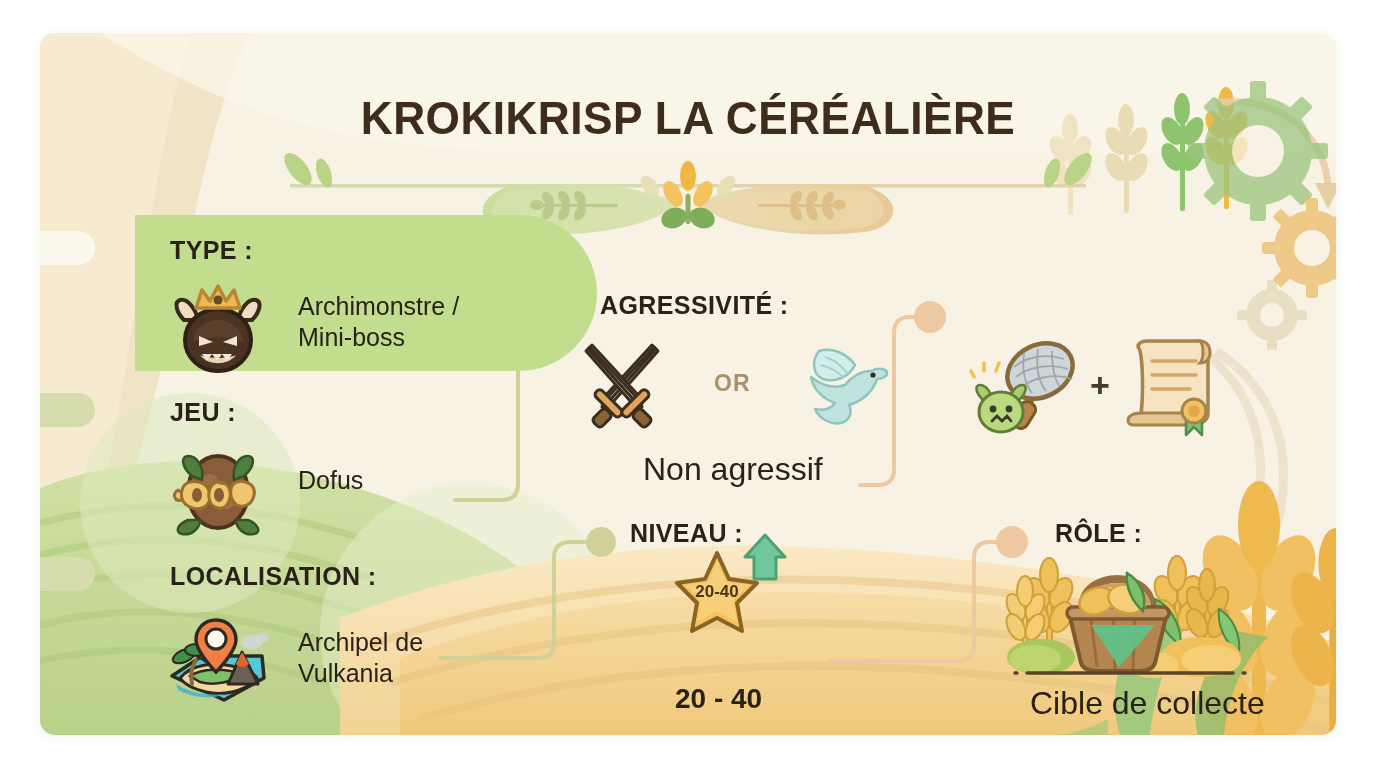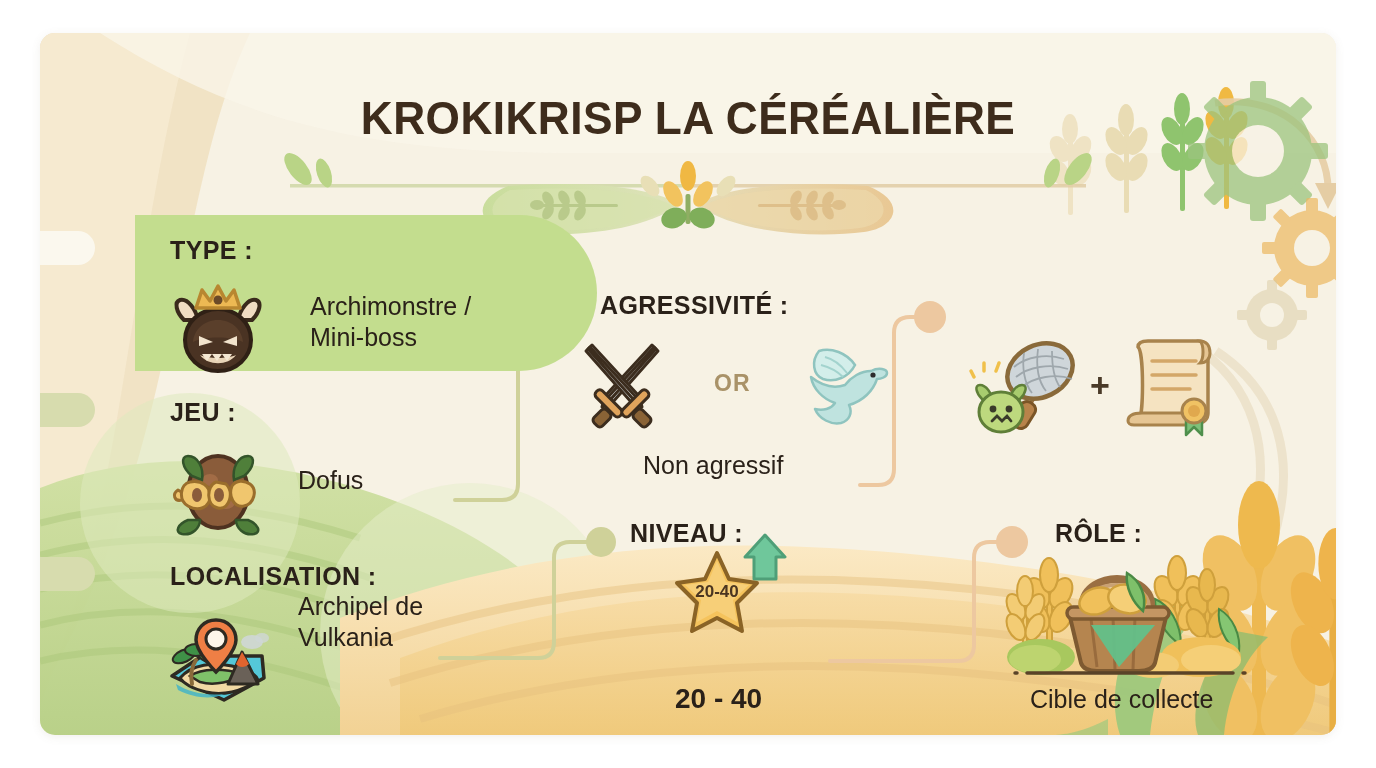--- a/index.html
+++ b/index.html
@@ -50,32 +50,32 @@
 
   .licon{ position:absolute; left:126px; width:104px; height:104px; }
   .licon.i1{ top:243px; }
   .licon.i2{ top:405px; }
   .licon.i3{ top:569px; }
 
   .lval{
     position:absolute; left:258px; width:225px;
     font-size:25px; color:#2a2119; line-height:1.23;
   }
-  .lval.v1{ top:258px;margin-left:12px; }
+  .lval.v1{ top:258px; }
   .lval.v2{ top:432px; }
-  .lval.v3{ top:558px; }
+  .lval.v3{ top:594px; }
 
   
   .conn{ position:absolute; inset:0; pointer-events:none; }
   .bhead{
     position:absolute; font-size:25px; font-weight:bold;
     color:#2a2119; letter-spacing:.4px; white-space:nowrap;
   }
   .bval{
-    position:absolute; font-size:25px; color:#2a2119; white-space:nowrap;
+    position:absolute; font-size:32px; color:#2a2119; white-space:nowrap;
   }
 
   .b-agr{ left:560px; top:258px; }
   .b-niv{ left:590px; top:486px; }
   .b-int{ left:925px; top:258px; }
   .b-rol{ left:1015px; top:486px; }
 
   .icons-row{ position:absolute; display:flex; align-items:center; }
   .or-text{
     font-size:23px; font-weight:bold; color:#a99268; letter-spacing:1px;

